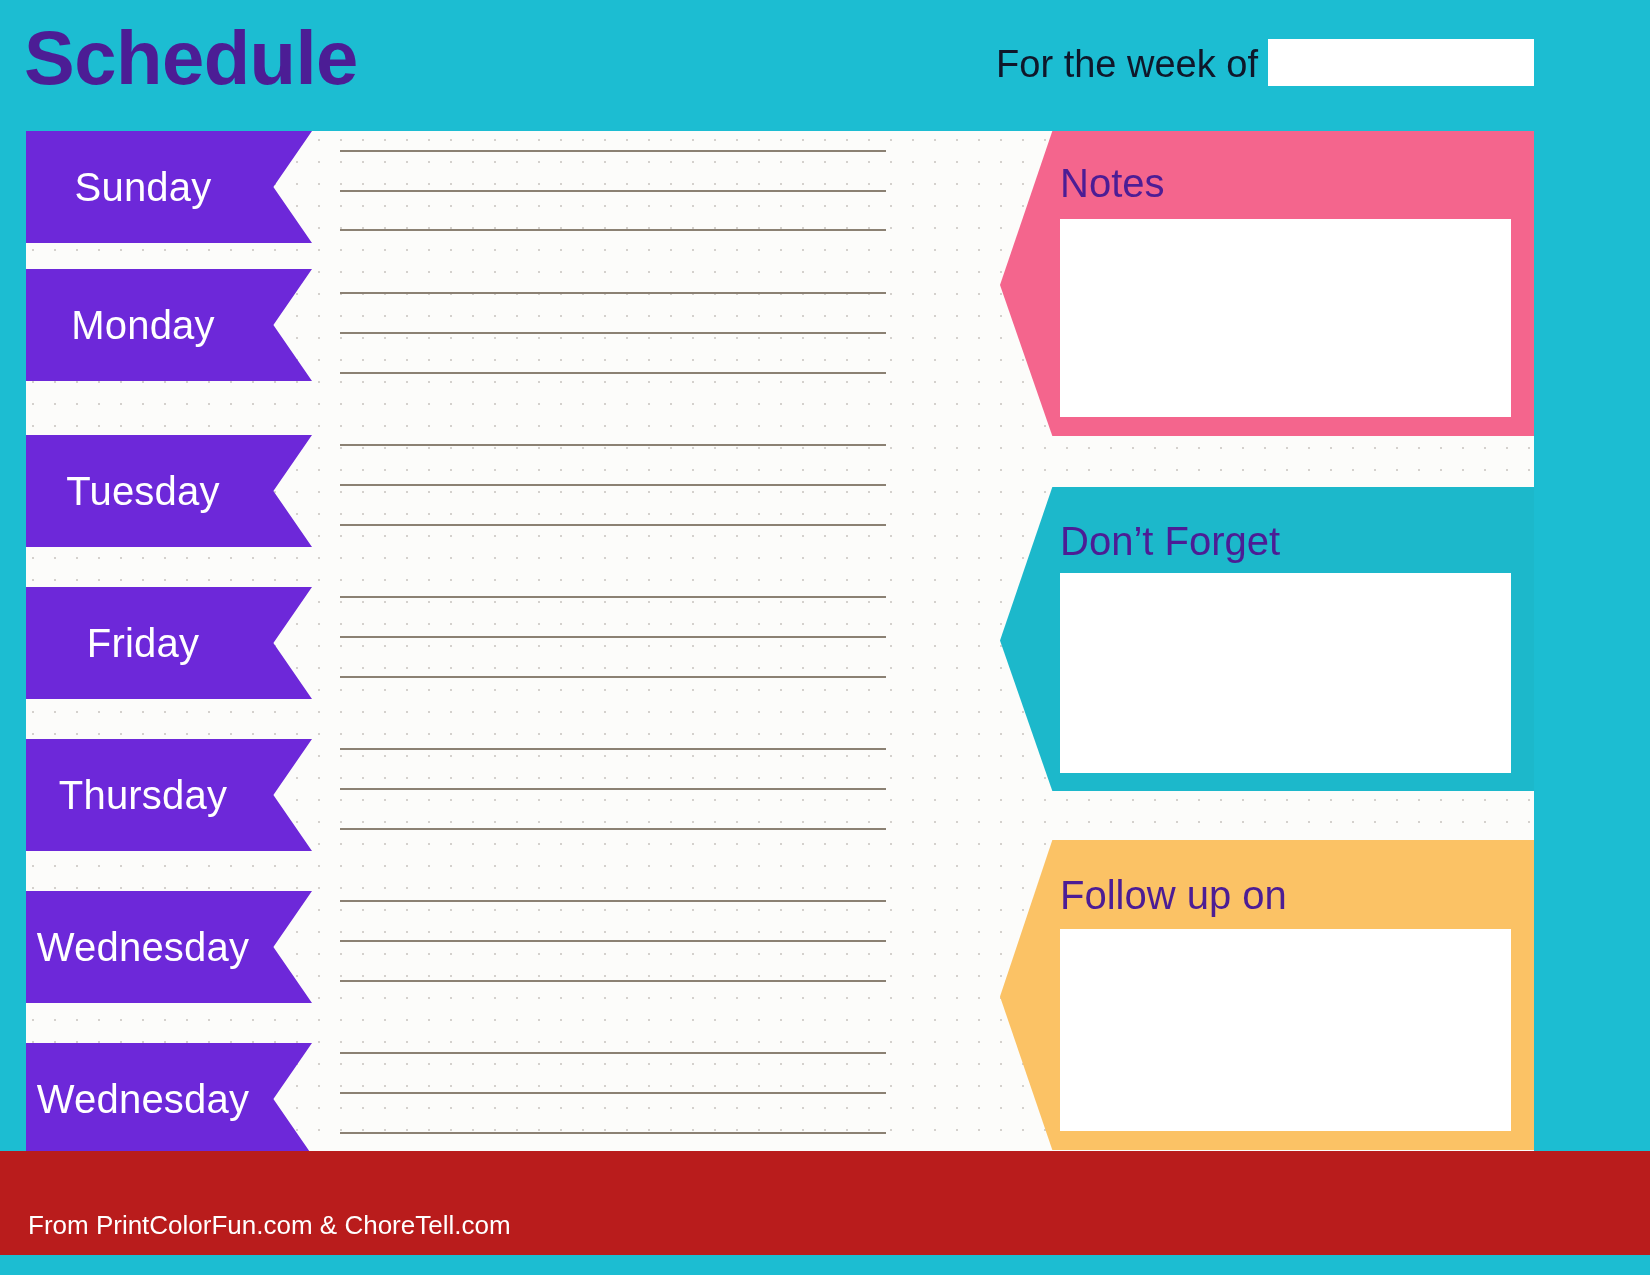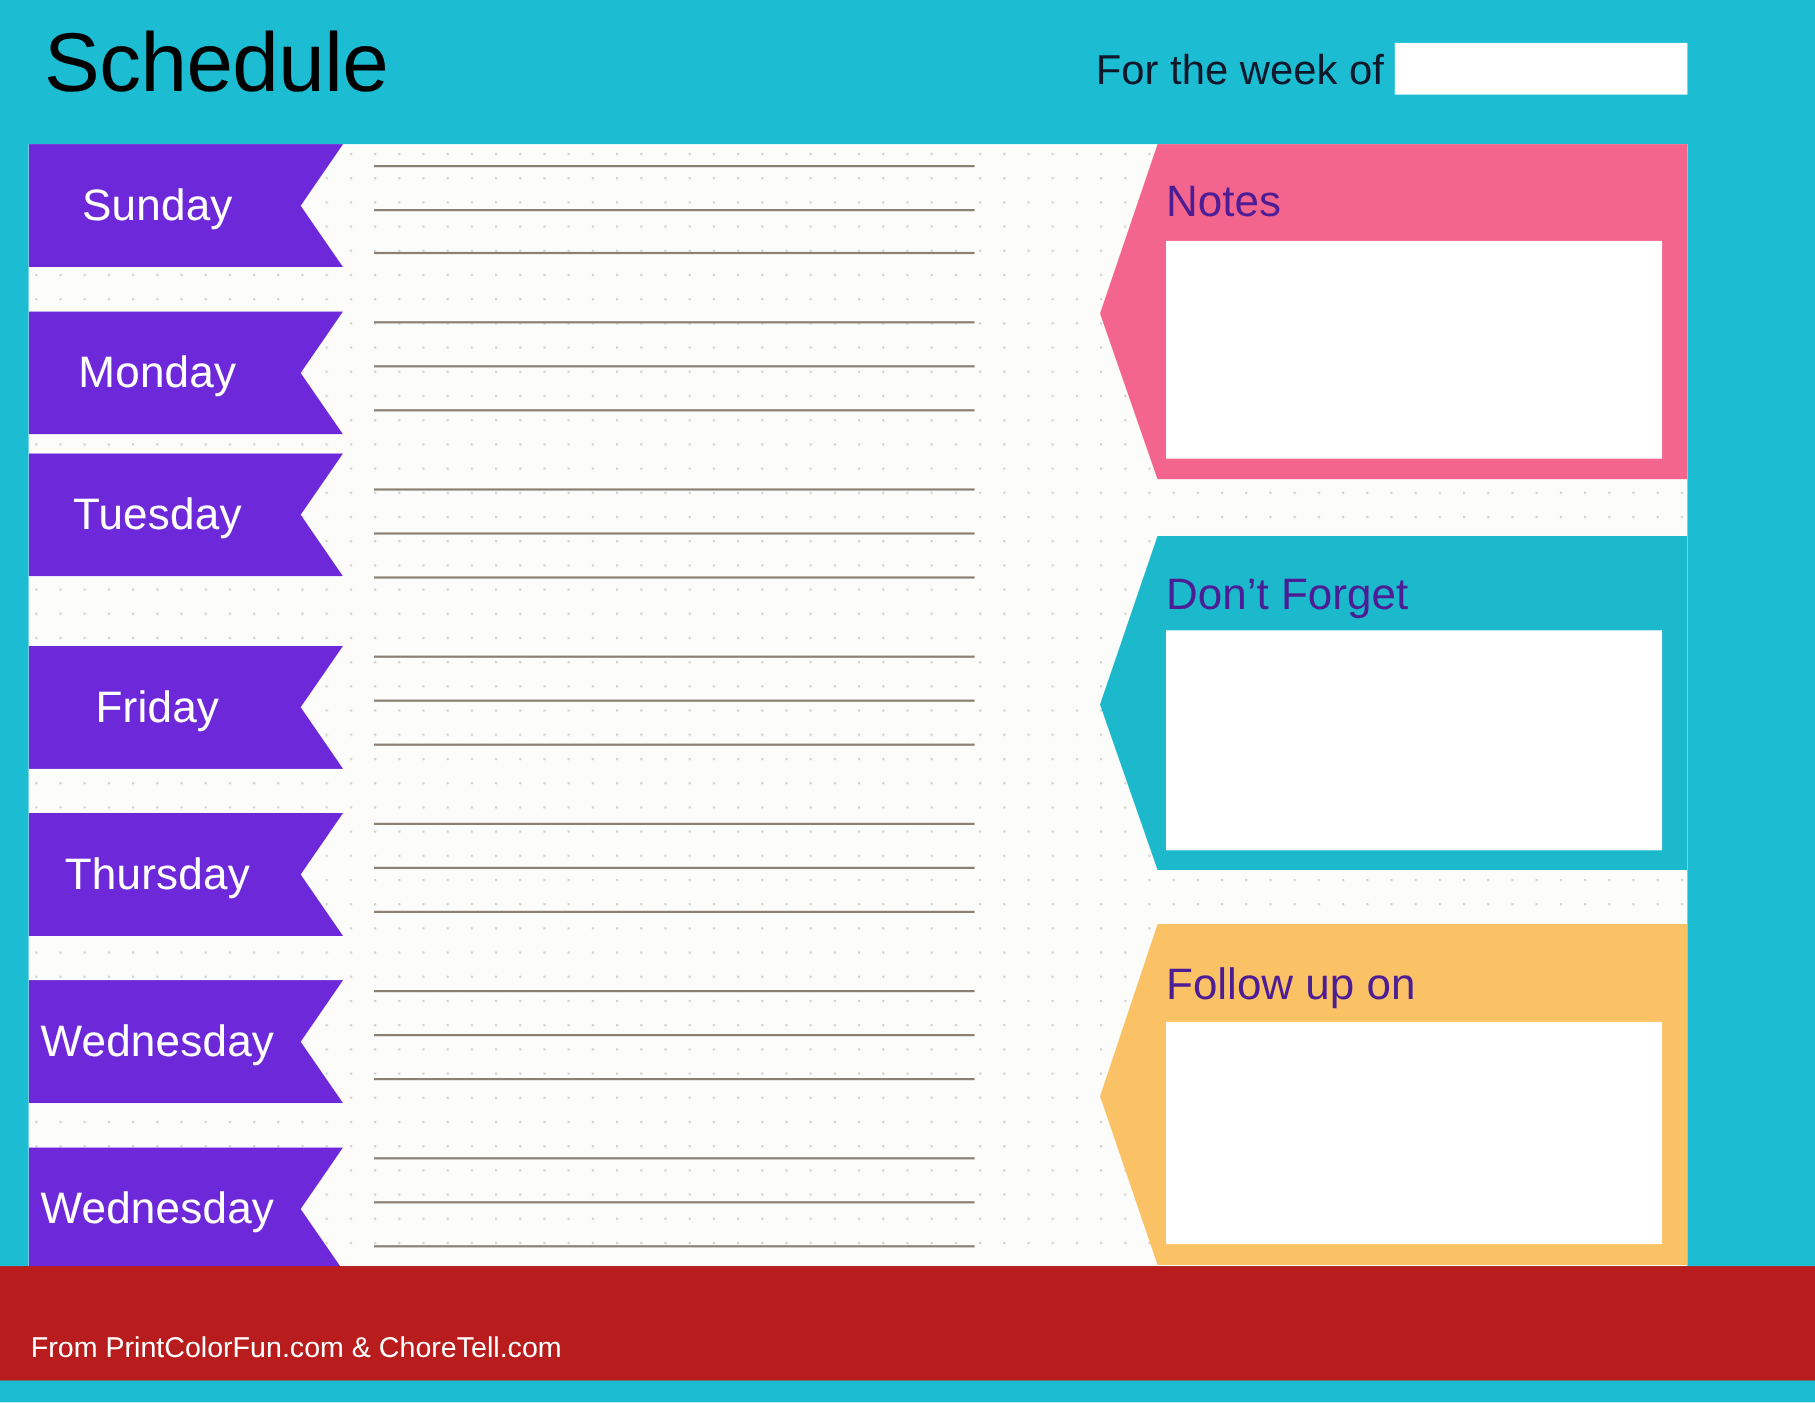--- a/index.html
+++ b/index.html
@@ -19,26 +19,26 @@
   
   #header {
     position: absolute;
     left: 0; top: 0;
     width: 1650px;
     height: 131px;
     background: #1cbdd2;
   }
   #page-title {
     position: absolute;
-    left: 40px;
+    left: 24px;
     top: 16px;
     font-size: 76px;
     line-height: 84px;
-    color: #000000;
-    font-weight: 400;
+    color: #4c1d95;
+    font-weight: 700;
     letter-spacing: -0.5px;
     font-stretch: condensed;
     white-space: nowrap;
   }
   #week-of-label {
     position: absolute;
     right: 392px;
     top: 42px;
     font-size: 38px;
     line-height: 44px;
@@ -185,27 +185,27 @@
 
   <div id="sheet"></div>
 
   <div id="days-layer">
       <div class="day-ribbon" style="top: 131px;">
         <span class="day-label">Sunday</span>
       </div>
       <div class="rule-line" style="top: 150px; background: rgb(139, 129, 115);"></div>
       <div class="rule-line" style="top: 190px; background: rgb(139, 129, 115);"></div>
       <div class="rule-line" style="top: 229px; background: rgb(139, 129, 115);"></div>
-      <div class="day-ribbon" style="top: 283px;">
+      <div class="day-ribbon" style="top: 269px;">
         <span class="day-label">Monday</span>
       </div>
       <div class="rule-line" style="top: 292px; background: rgb(139, 129, 115);"></div>
       <div class="rule-line" style="top: 332px; background: rgb(139, 129, 115);"></div>
       <div class="rule-line" style="top: 372px; background: rgb(139, 129, 115);"></div>
-      <div class="day-ribbon" style="top: 412px; text-align: right;">
+      <div class="day-ribbon" style="top: 435px; text-align: right;">
         <span class="day-label">Tuesday</span>
       </div>
       <div class="rule-line" style="top: 444px; background: rgb(139, 129, 115);"></div>
       <div class="rule-line" style="top: 484px; background: rgb(139, 129, 115);"></div>
       <div class="rule-line" style="top: 524px; background: rgb(139, 129, 115);"></div>
       <div class="day-ribbon" style="top: 587px;">
         <span class="day-label">Friday</span>
       </div>
       <div class="rule-line" style="top: 596px; background: rgb(139, 129, 115);"></div>
       <div class="rule-line" style="top: 636px; background: rgb(139, 129, 115);"></div>

